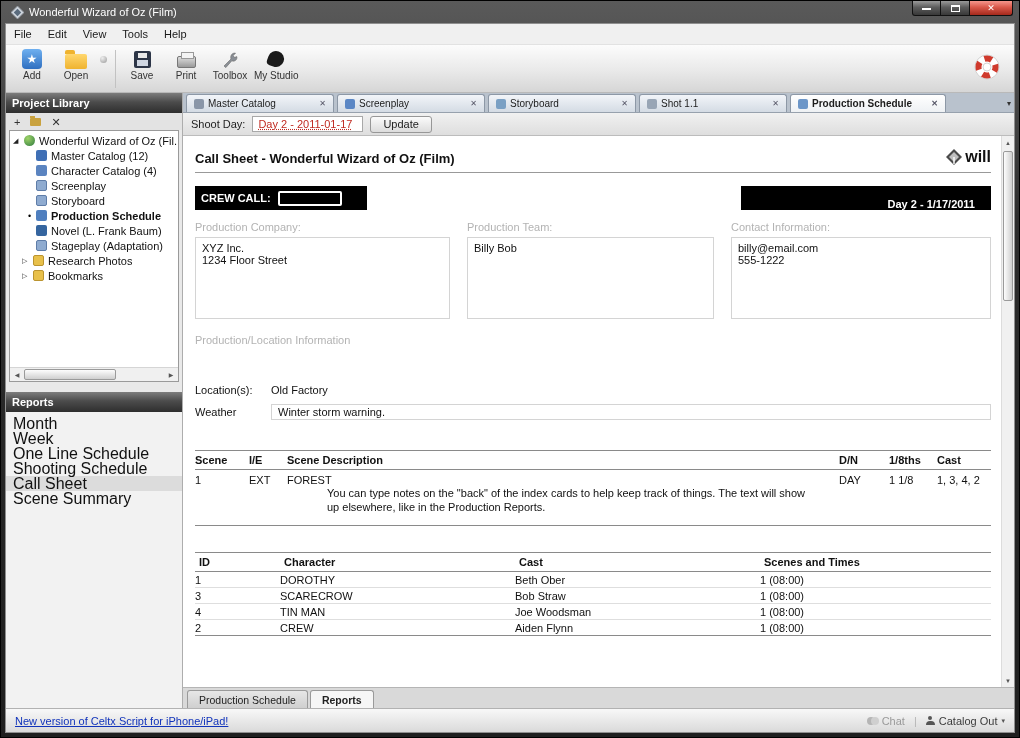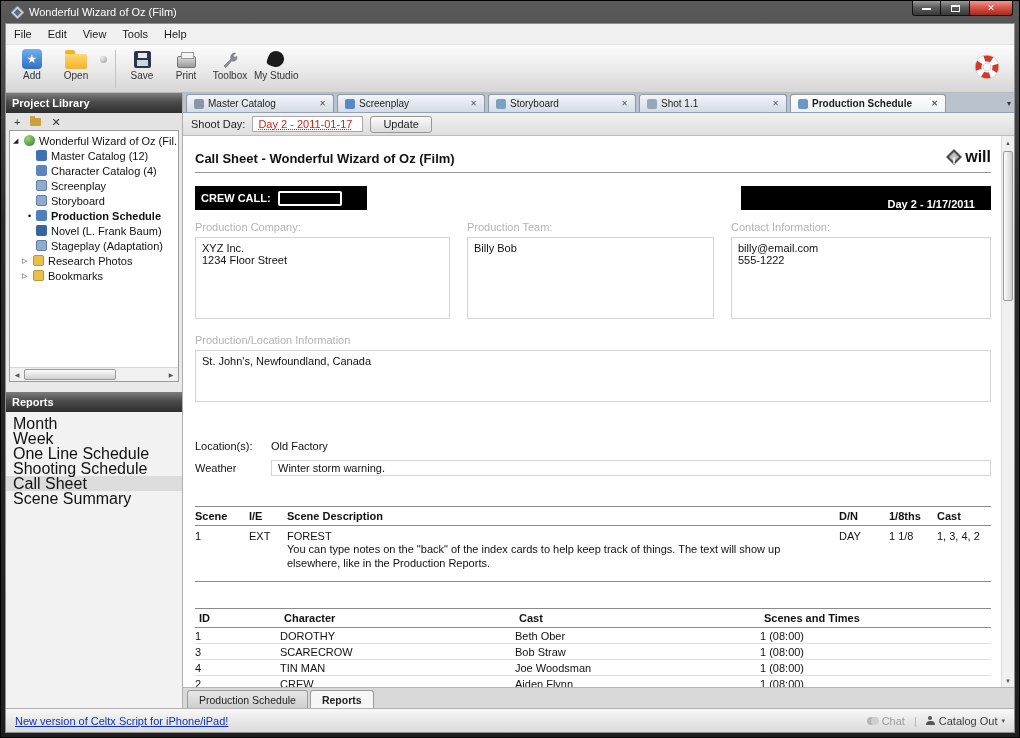--- a/index.html
+++ b/index.html
@@ -124,21 +124,21 @@
   .loc-label-row { margin-top:15px; }
   .loc-row { display:flex; margin-top:38px; }
   .llabel { width:76px; font-size:11px; flex:none; }
   .weather-row { display:flex; margin-top:8px; align-items:center; }
   .weather-row .fbox { flex:1; padding:1px 6px; }
 
   .st { margin-top:30px; }
   .st-head, .st-row { display:grid; grid-template-columns:54px 38px 1fr 50px 48px 54px; font-size:11px; }
   .st-head { font-weight:bold; border-top:1px solid #8a8a8a; border-bottom:1px solid #8a8a8a; padding:3px 0; }
   .st-row { padding:4px 0 10px; border-bottom:1px solid #8a8a8a; }
-  .st-note { margin-top:1px; padding-right:26px; line-height:1.25; }
+  .st-note { margin-top:1px; padding-right:26px; line-height:1.25;margin-left:40px; }
 
   .ct { margin-top:26px; }
   .ct-head, .ct-row { display:grid; grid-template-columns:85px 235px 245px 1fr; font-size:11px; }
   .ct-head { font-weight:bold; border-top:1px solid #8a8a8a; border-bottom:1px solid #8a8a8a; padding:3px 4px; }
   .ct-row { padding:2px 0 1px; border-bottom:1px solid #dedede; }
   .ct-row.last { border-bottom:1px solid #8a8a8a; }
 
   .bottom-tabs { height:21px; flex:none; background:#d9d9d9; border-top:1px solid #b5b5b5; display:flex; align-items:flex-end; padding-left:4px; }
   .btab { height:18px; display:flex; align-items:center; padding:0 11px; font-size:10.5px; color:#222; cursor:pointer; margin-right:2px;
           background:linear-gradient(#e7e7e7,#cfcfcf); border:1px solid #9a9a9a; border-bottom:none; border-radius:3px 3px 0 0; }
@@ -395,21 +395,20 @@
                 <div class="fbox tall">Billy Bob</div>
               </div>
               <div>
                 <div class="flabel">Contact Information:</div>
                 <div class="fbox tall">billy@email.com
 555-1222</div>
               </div>
             </div>
 
             <div class="flabel loc-label-row">Production/Location Information</div>
-            <div class="fbox med">St. John's, Newfoundland, Canada</div>
 
             <div class="loc-row">
               <span class="llabel">Location(s):</span>
               <span>Old Factory</span>
             </div>
             <div class="weather-row">
               <span class="llabel">Weather</span>
               <span class="fbox">Winter storm warning.</span>
             </div>
 

